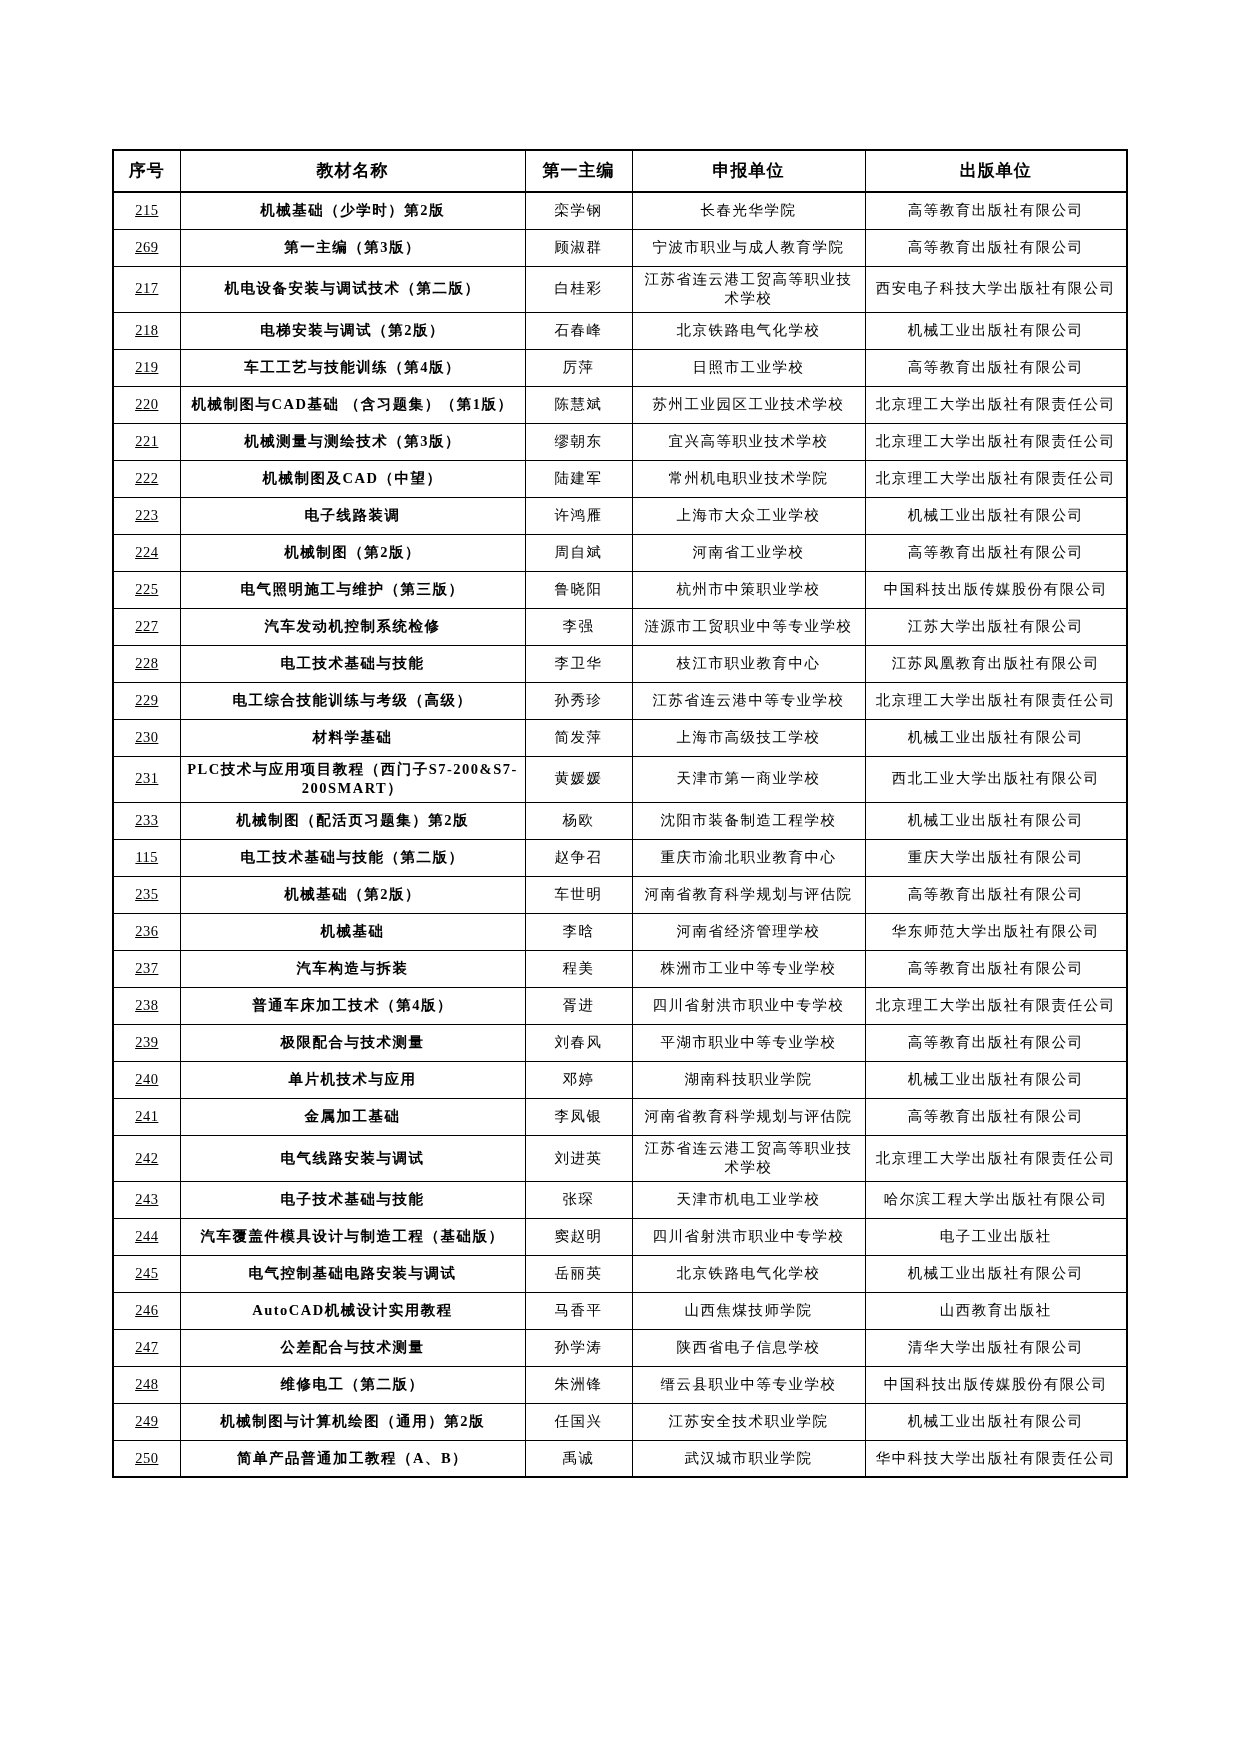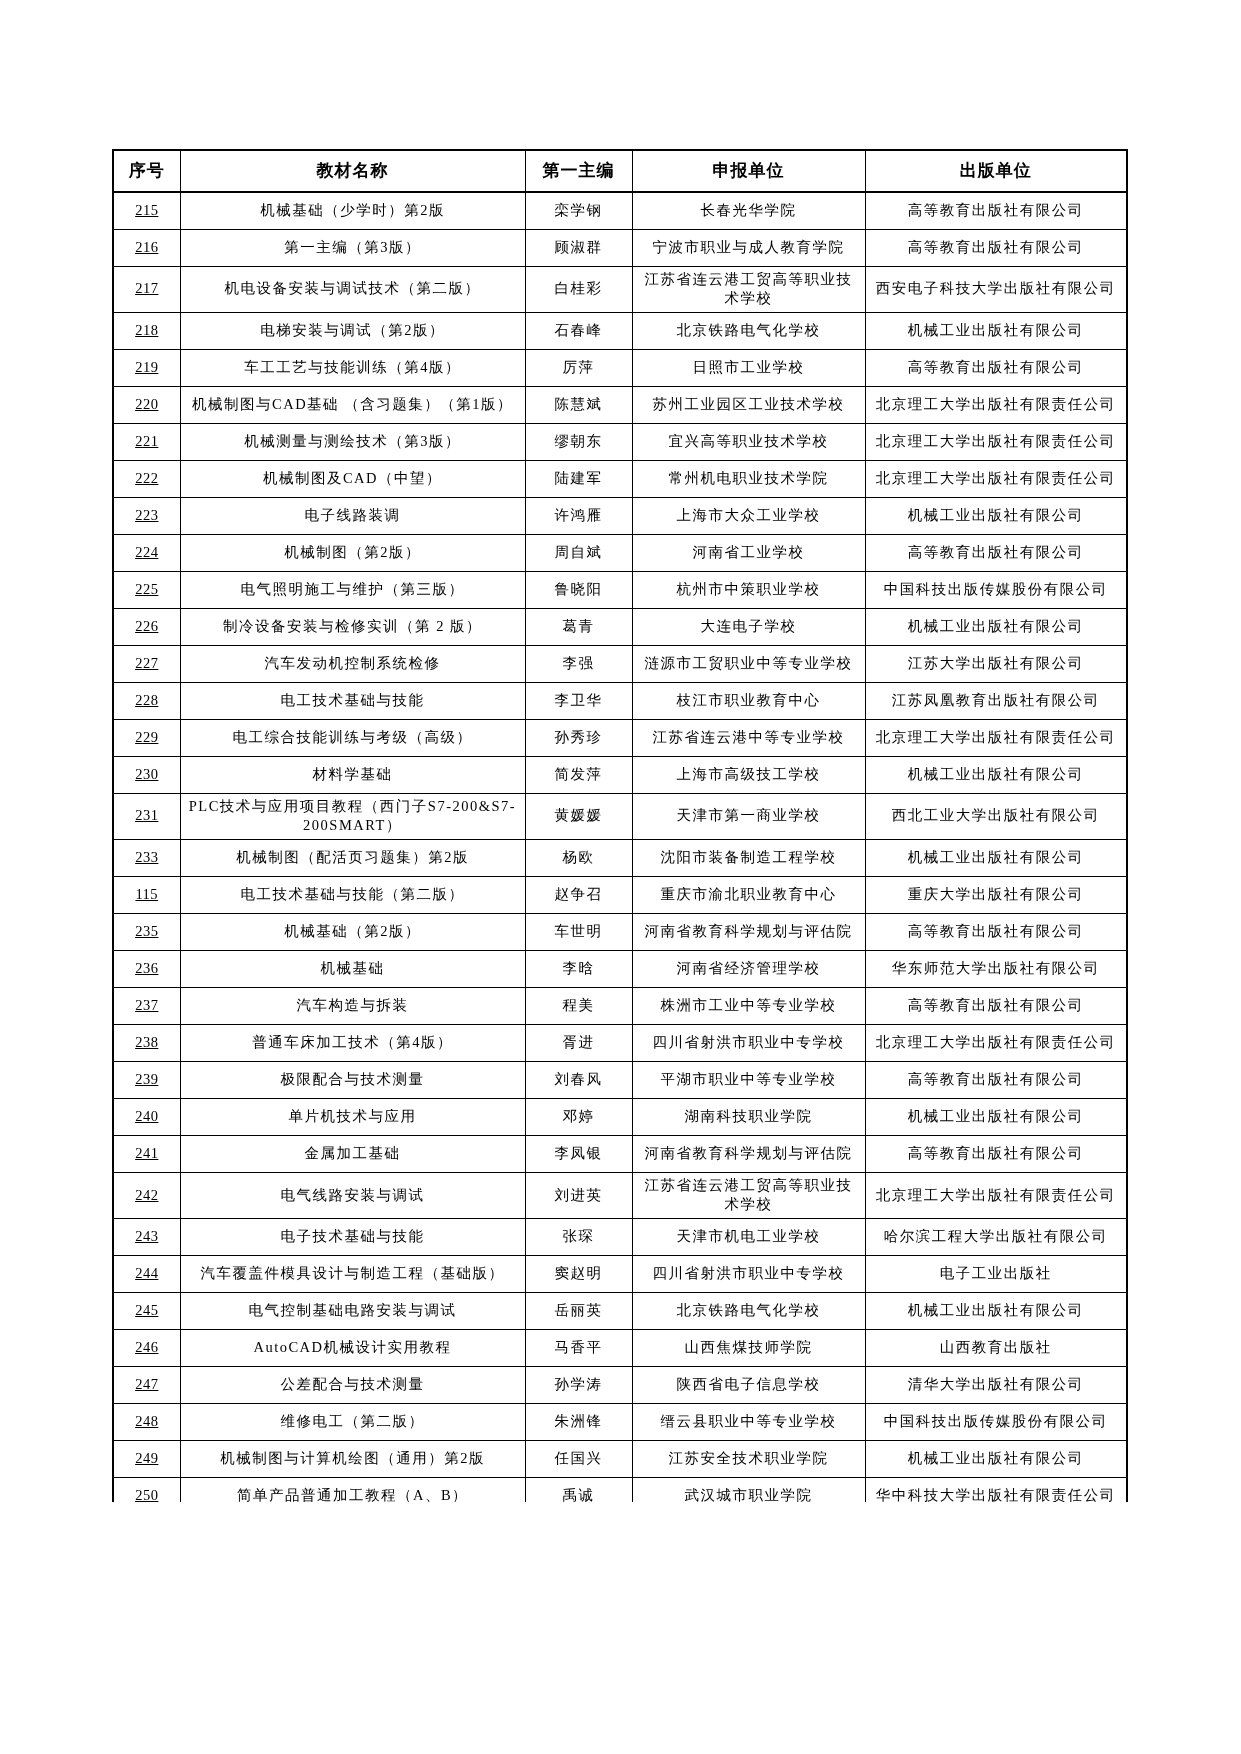--- a/index.html
+++ b/index.html
@@ -48,21 +48,21 @@
     padding: 3px 6px;
   }
   td.cell-no {
     font-size: 15px;
     letter-spacing: 0.5px;
     text-decoration: underline;
   }
   td.cell-title, td.cell-editor, td.cell-applicant, td.cell-publisher {
     letter-spacing: 1.5px;
   }
-  td.cell-title { word-break: break-all; }
+  td.cell-title { word-break: break-all; font-weight: bold; }
   td.cell-applicant { word-break: break-all; }
 
   .page-footer {
     position: absolute;
     left: 0;
     top: 1628px;
     width: 100%;
     text-align: center;
     font-size: 17px;
     letter-spacing: 2px;
@@ -93,21 +93,21 @@
     </thead>
     <tbody id="table-body">
         <tr>
       <td class="cell-no">215</td>
       <td class="cell-title">机械基础（少学时）第2版</td>
       <td class="cell-editor">栾学钢</td>
       <td class="cell-applicant">长春光华学院</td>
       <td class="cell-publisher">高等教育出版社有限公司</td>
     </tr>
         <tr>
-      <td class="cell-no">216</td>
+      <td class="cell-no">269</td>
       <td class="cell-title">第一主编（第3版）</td>
       <td class="cell-editor">顾淑群</td>
       <td class="cell-applicant">宁波市职业与成人教育学院</td>
       <td class="cell-publisher">高等教育出版社有限公司</td>
     </tr>
         <tr>
       <td class="cell-no">217</td>
       <td class="cell-title">机电设备安装与调试技术（第二版）</td>
       <td class="cell-editor">白桂彩</td>
       <td class="cell-applicant">江苏省连云港工贸高等职业技术学校</td>
@@ -163,27 +163,20 @@
       <td class="cell-publisher">高等教育出版社有限公司</td>
     </tr>
         <tr>
       <td class="cell-no">225</td>
       <td class="cell-title">电气照明施工与维护（第三版）</td>
       <td class="cell-editor">鲁晓阳</td>
       <td class="cell-applicant">杭州市中策职业学校</td>
       <td class="cell-publisher">中国科技出版传媒股份有限公司</td>
     </tr>
         <tr>
-      <td class="cell-no">226</td>
-      <td class="cell-title">制冷设备安装与检修实训（第 2 版）</td>
-      <td class="cell-editor">葛青</td>
-      <td class="cell-applicant">大连电子学校</td>
-      <td class="cell-publisher">机械工业出版社有限公司</td>
-    </tr>
-        <tr>
       <td class="cell-no">227</td>
       <td class="cell-title">汽车发动机控制系统检修</td>
       <td class="cell-editor">李强</td>
       <td class="cell-applicant">涟源市工贸职业中等专业学校</td>
       <td class="cell-publisher">江苏大学出版社有限公司</td>
     </tr>
         <tr>
       <td class="cell-no">228</td>
       <td class="cell-title">电工技术基础与技能</td>
       <td class="cell-editor">李卫华</td>

